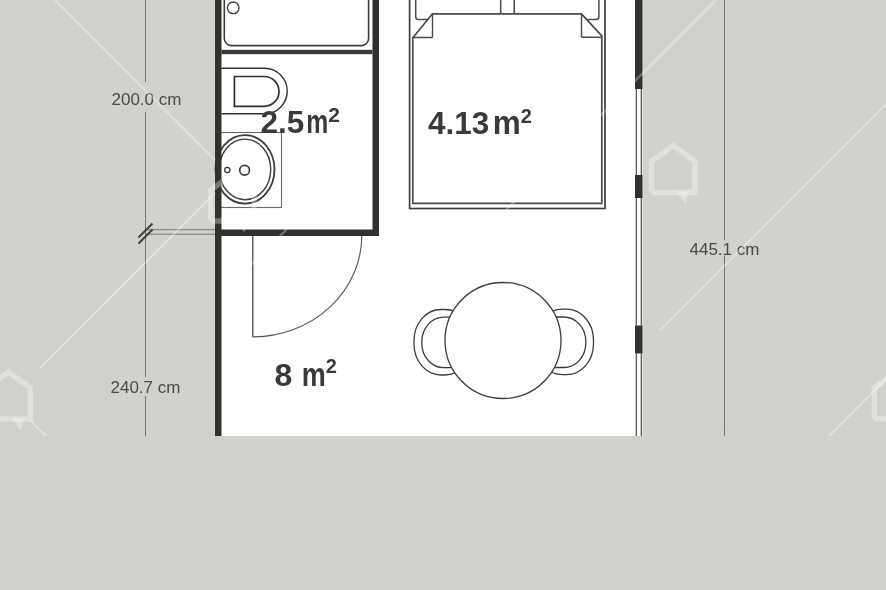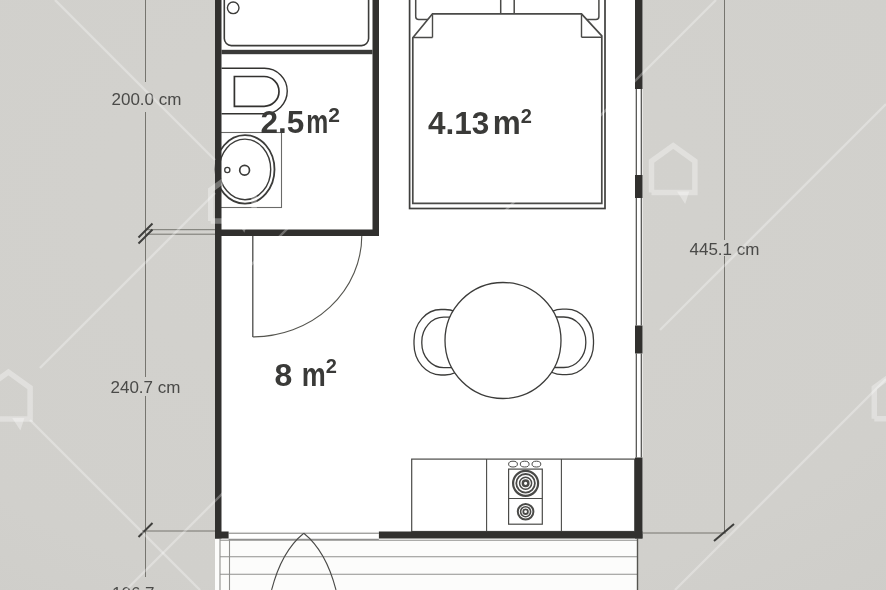--- a/index.html
+++ b/index.html
@@ -1,15 +1,15 @@
 <!DOCTYPE html>
 <html><head><meta charset="utf-8">
 <style>
 html,body{margin:0;padding:0;background:#d1d0cc}
-#page{position:relative;width:886px;height:590px;background:#b91c1c;overflow:hidden}
+#page{position:relative;width:886px;height:436px;background:#b91c1c;overflow:hidden}
 svg{position:absolute;top:0;left:0}
 text{font-family:"Liberation Sans",sans-serif}
 </style></head><body>
 <div id="page">
 <svg width="886" height="590" viewBox="0 0 886 590">
 <defs>
         <radialGradient id="bgg" cx="0.45" cy="0.35" r="0.95">
 <stop offset="0" stop-color="#d3d2ce"></stop>
           <stop offset="0.7" stop-color="#d1d0cc"></stop>
           <stop offset="1" stop-color="#cdccc8"></stop>

